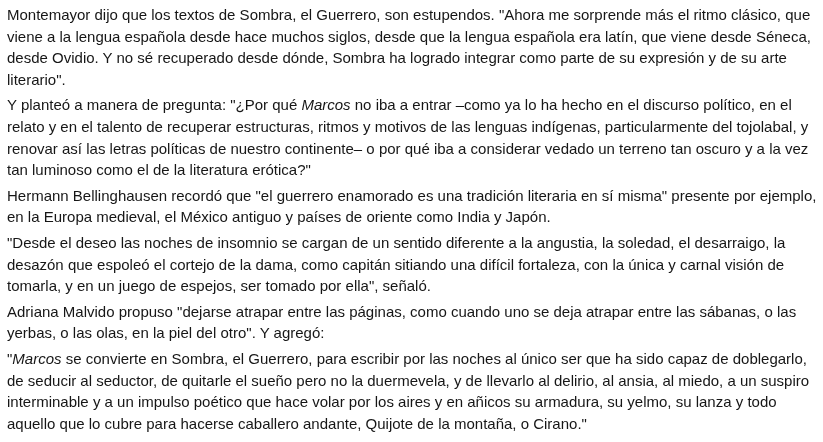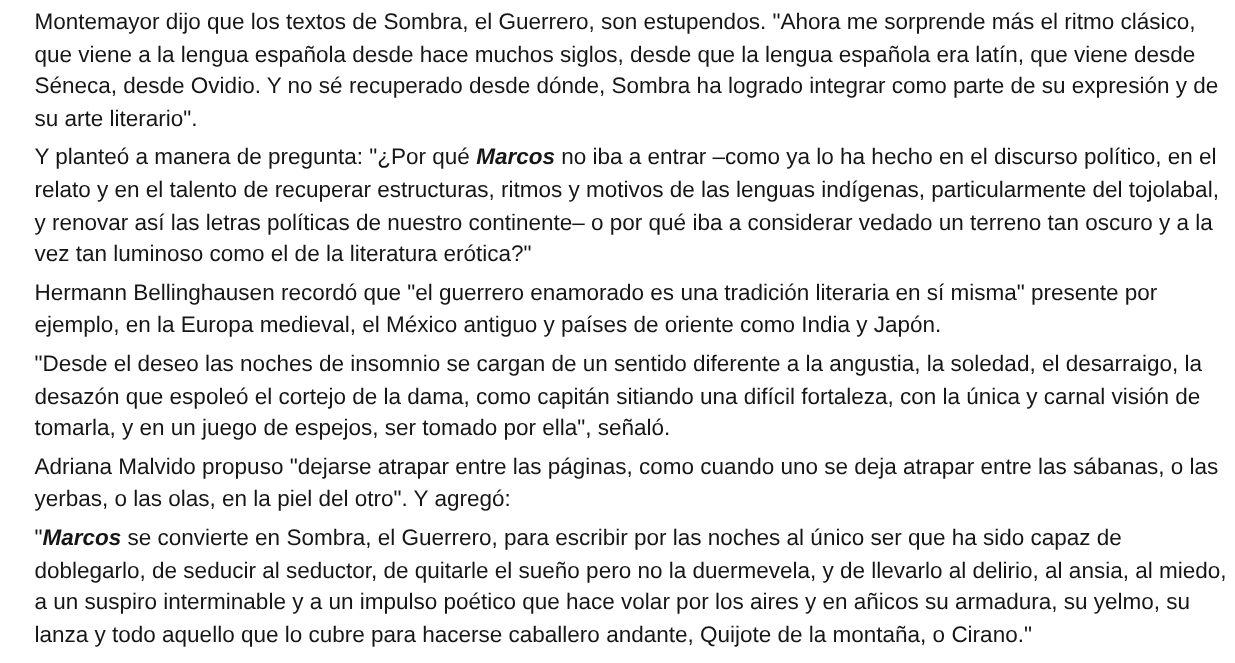--- a/index.html
+++ b/index.html
@@ -16,26 +16,25 @@
     font-family: "Liberation Sans", "DejaVu Sans", sans-serif;
     font-size: 15px;
     line-height: 21.6px;
     color: #161616;
     -webkit-font-smoothing: antialiased;
   }
   .article {
     width: 811px;
   }
   p.para {
-    margin: 0 0 4px 16px;
+    margin: 0 0 4px 0;
     padding: 0;
   }
   .it {
     font-style: italic;
-    font-weight: bold;
   }
 </style>
 </head>
 <body>
 
 <div class="article">
 
   <p class="para"><span>Montemayor dijo que los textos de Sombra, el Guerrero, son estupendos. "Ahora me sorprende más el ritmo clásico, que viene a la lengua española desde hace muchos siglos, desde que la lengua española era latín, que viene desde Séneca, desde Ovidio. Y no sé recuperado desde dónde, Sombra ha logrado integrar como parte de su expresión y de su arte literario".</span></p>
 
   <p class="para"><span>Y planteó a manera de pregunta: "¿Por qué </span><span class="it">Marcos</span><span> no iba a entrar –como ya lo ha hecho en el discurso político, en el relato y en el talento de recuperar estructuras, ritmos y motivos de las lenguas indígenas, particularmente del tojolabal, y renovar así las letras políticas de nuestro continente– o por qué iba a considerar vedado un terreno tan oscuro y a la vez tan luminoso como el de la literatura erótica?"</span></p>

